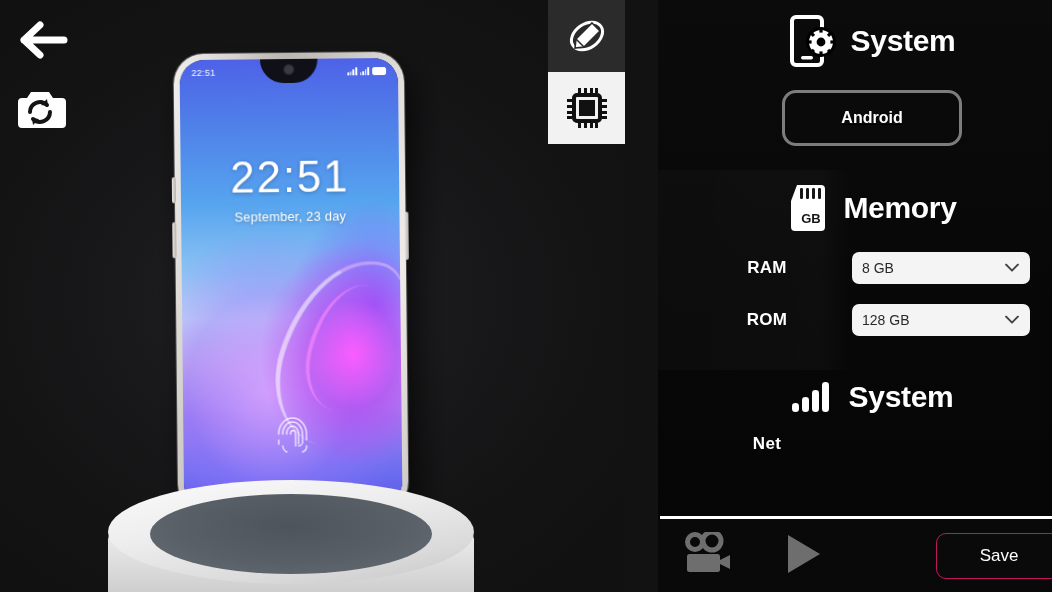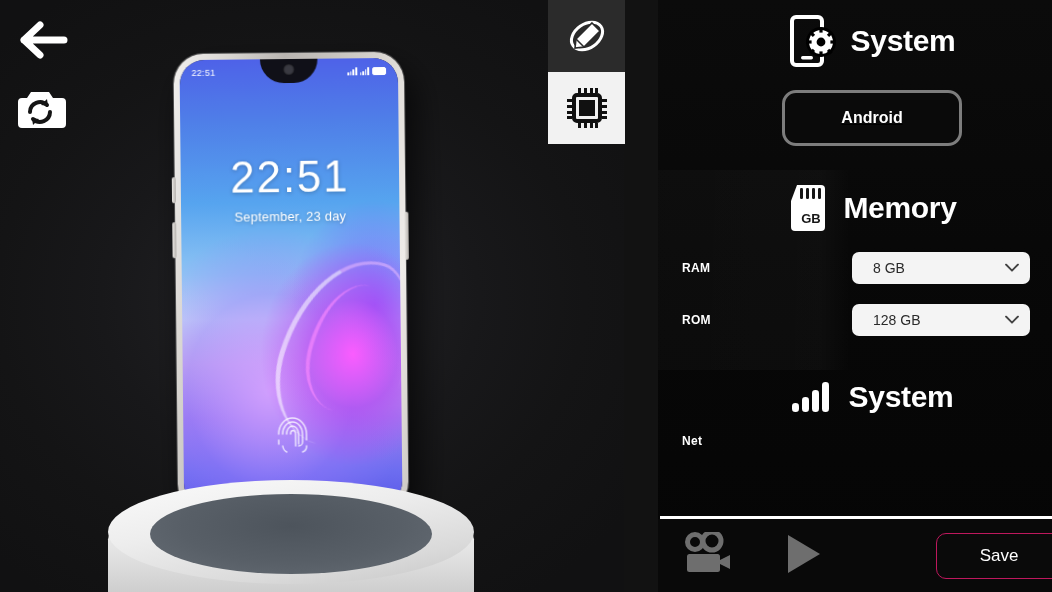--- a/index.html
+++ b/index.html
@@ -235,31 +235,31 @@
   #mem-head { margin-top:38px; }
   #net-head { margin-top:44px; }
 
   .field-row {
     display:flex; align-items:center;
     margin-top:20px;
     padding-left:24px;
   }
   .field-label {
     width:170px;
-    text-align:left;
-    color:#fff; font-size:12px; font-weight:bold;
+    text-align:center;
+    color:#fff; font-size:17px; font-weight:bold;
     letter-spacing:0.3px;
   }
   .dropdown {
     position:relative;
     width:178px; height:32px;
     background:#f4f4f4;
     border-radius:7px;
     display:flex; align-items:center;
-    padding:0 21px;
+    padding:0 10px;
     color:#2a2a2a; font-size:14px;
     cursor:pointer;
   }
   .dropdown .chev {
     position:absolute; right:11px; top:50%;
     transform:translateY(-50%);
   }
 
   
   #scroll-track {

